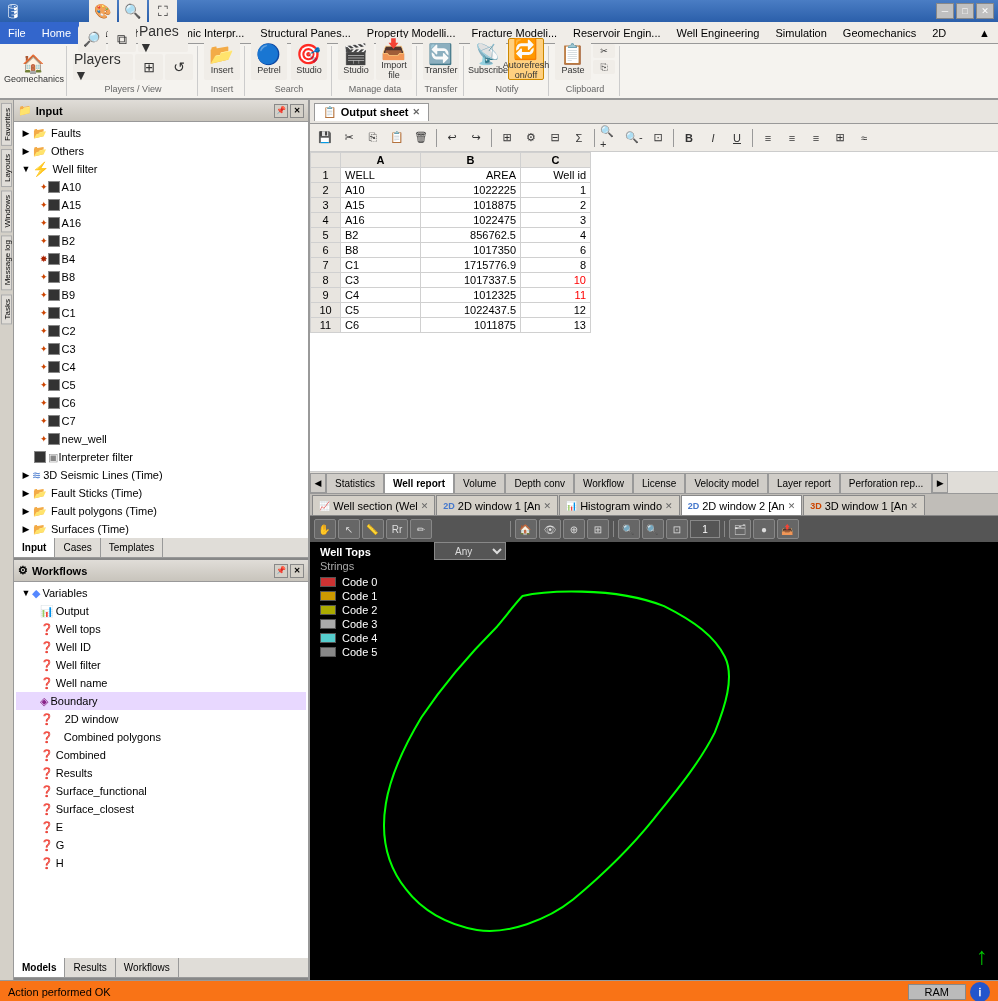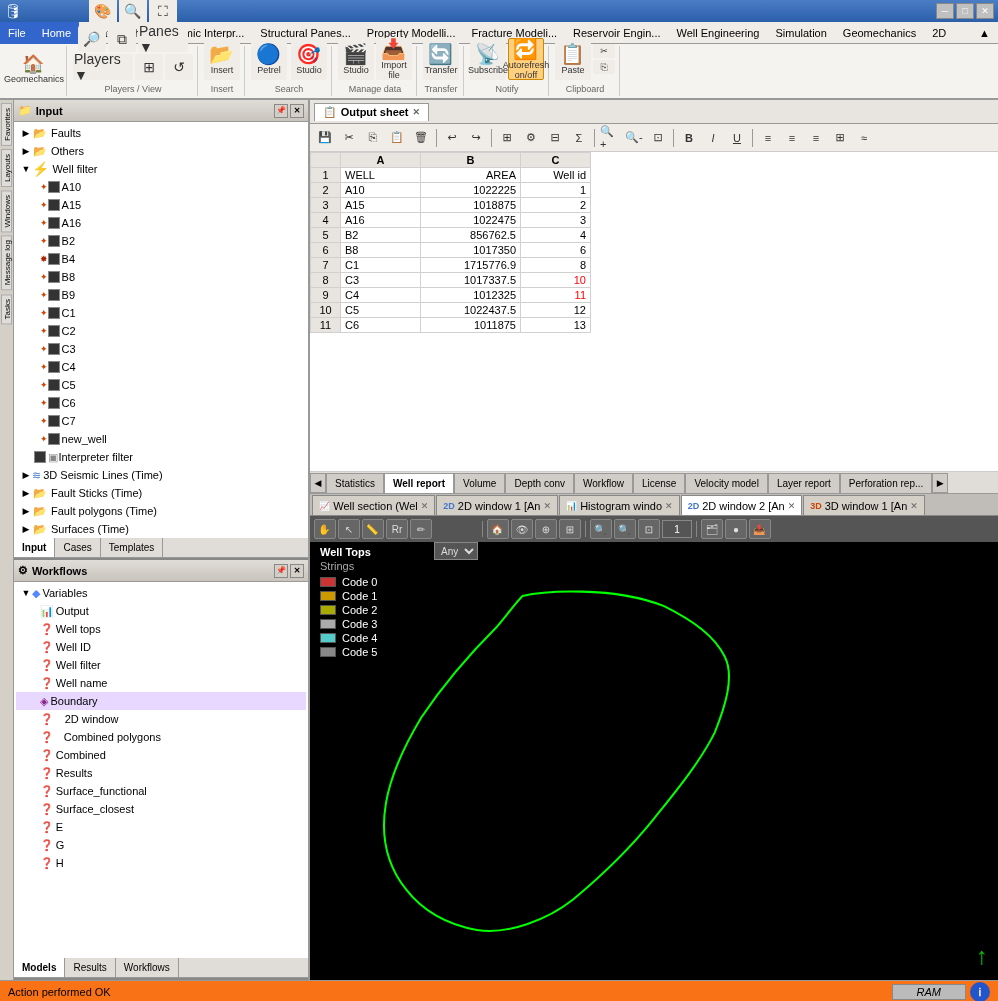--- a/index.html
+++ b/index.html
@@ -266,21 +266,21 @@
       background: black;
       position: relative;
       overflow: hidden;
     }
     .view-toolbar {
       height: 26px;
       background: #555;
       display: flex; align-items: center; padding: 0 4px; gap: 2px;
     }
     .vt-btn { width: 22px; height: 20px; background: #666; border: 1px solid #888; cursor: pointer; display: flex; align-items: center; justify-content: center; font-size: 10px; color: #ddd; border-radius: 2px; }
-    .vt-select { height: 18px; background: #555; border: 1px solid #888; color: #ddd; font-size: 10px; padding: 0 2px; margin-top: 44px; }
+    .vt-select { height: 18px; background: #555; border: 1px solid #888; color: #ddd; font-size: 10px; padding: 0 16px; margin-top: 44px; }
     .vt-separator { width: 1px; height: 16px; background: #888; margin: 0 2px; }
 
     
     .legend {
       position: absolute;
       top: 30px;
       left: 10px;
       color: white;
       font-size: 10px;
     }
@@ -293,21 +293,21 @@
     .status-bar {
       height: 22px;
       background: #f97316;
       border-top: 1px solid #999;
       display: flex;
       align-items: center;
       justify-content: space-between;
       padding: 0 8px;
       font-size: 10px;
     }
-    .status-ram { display: flex; align-items: center; gap: 4px; background: #bbb; padding: 1px 24px; border: 1px solid #888; font-style: italic; }
+    .status-ram { display: flex; align-items: center; gap: 4px; background: #bbb; padding: 1px 16px; border: 1px solid #888; }
     .persp-btn {
       display: flex;
       flex-direction: column;
       align-items: center;
       justify-content: center;
       width: 56px;
       height: 50px;
       cursor: pointer;
       border: 1px solid transparent;
       border-radius: 3px;

